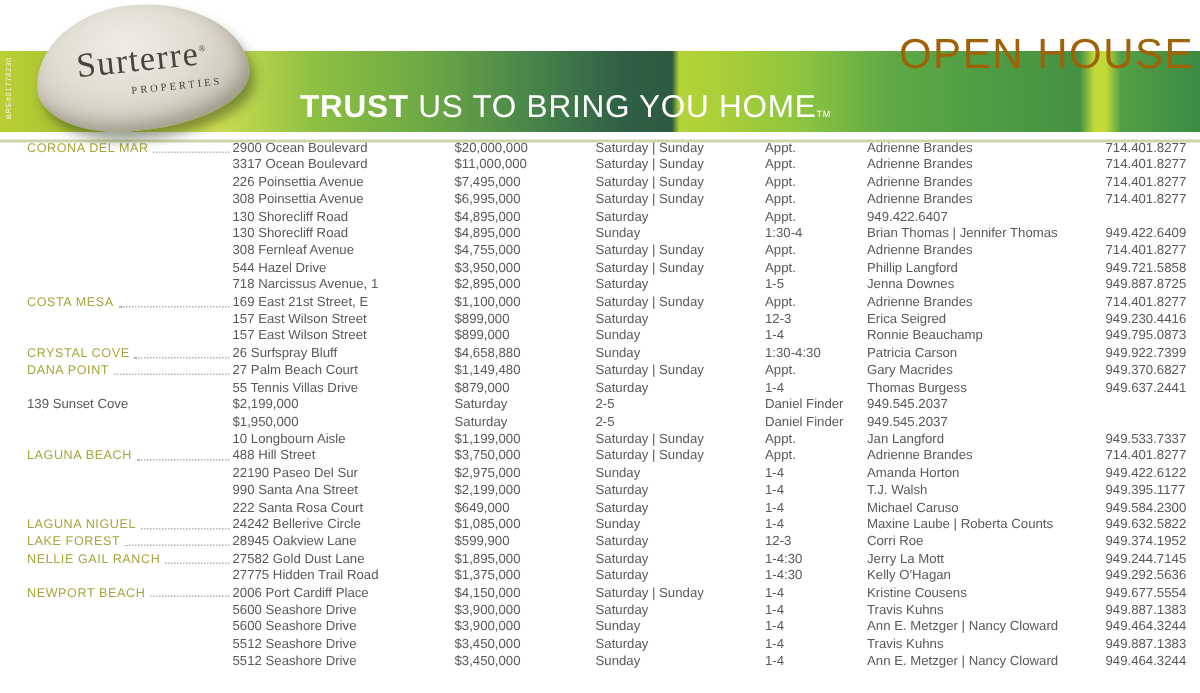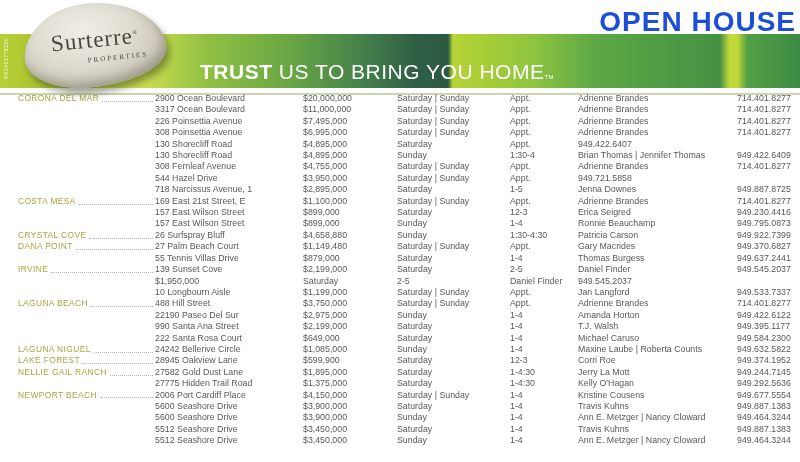--- a/index.html
+++ b/index.html
@@ -48,22 +48,22 @@
     font-family:"Liberation Serif", serif;
     font-size:7px;letter-spacing:2px;color:#45453c;transform:rotate(-2deg);
   }
   .tagline{
     position:absolute;left:200px;top:60px;
     font-size:21px;letter-spacing:.5px;color:#ffffff;white-space:nowrap;z-index:4;
   }
   .tagline .b{font-weight:700;}
   .tagline .tm{font-size:6px;vertical-align:baseline;}
   .page-title{
-    position:absolute;right:4px;top:6px;
-    font-size:28px;font-weight:700;letter-spacing:1px;color:#1d4ed8;
+    position:absolute;right:4px;top:20px;
+    font-size:28px;font-weight:400;letter-spacing:1px;color:#a16207;
     white-space:nowrap;
   }
   
   .listings{
     position:absolute;left:18px;top:93px;width:777px;
   }
   .row{
     display:grid;
     grid-template-columns:137px 148px 94px 113px 68px 159px 58px;
     height:11.42px;line-height:11.42px;
@@ -190,20 +190,21 @@
 
   <div class="row">
     <div class="cell city-cell">
       <span class="city-text"></span>
       <span class="leader" style="visibility: hidden;"></span>
     </div>
     <div class="cell">544 Hazel Drive</div>
     <div class="cell">$3,950,000</div>
     <div class="cell">Saturday | Sunday</div>
     <div class="cell">Appt.</div>
+    <div class="cell">Phillip Langford</div>
     <div class="cell">949.721.5858</div>
   </div>
 
   <div class="row">
     <div class="cell city-cell">
       <span class="city-text"></span>
       <span class="leader" style="visibility: hidden;"></span>
     </div>
     <div class="cell">718 Narcissus Avenue, 1</div>
     <div class="cell">$2,895,000</div>
@@ -285,24 +286,20 @@
     </div>
     <div class="cell">55 Tennis Villas Drive</div>
     <div class="cell">$879,000</div>
     <div class="cell">Saturday</div>
     <div class="cell">1-4</div>
     <div class="cell">Thomas Burgess</div>
     <div class="cell">949.637.2441</div>
   </div>
 
   <div class="row">
-    <div class="cell city-cell">
-      <span class="city-text">IRVINE</span>
-      <span class="leader"></span>
-    </div>
     <div class="cell">139 Sunset Cove</div>
     <div class="cell">$2,199,000</div>
     <div class="cell">Saturday</div>
     <div class="cell">2-5</div>
     <div class="cell">Daniel Finder</div>
     <div class="cell">949.545.2037</div>
   </div>
 
   <div class="row">
     <div class="cell city-cell">

